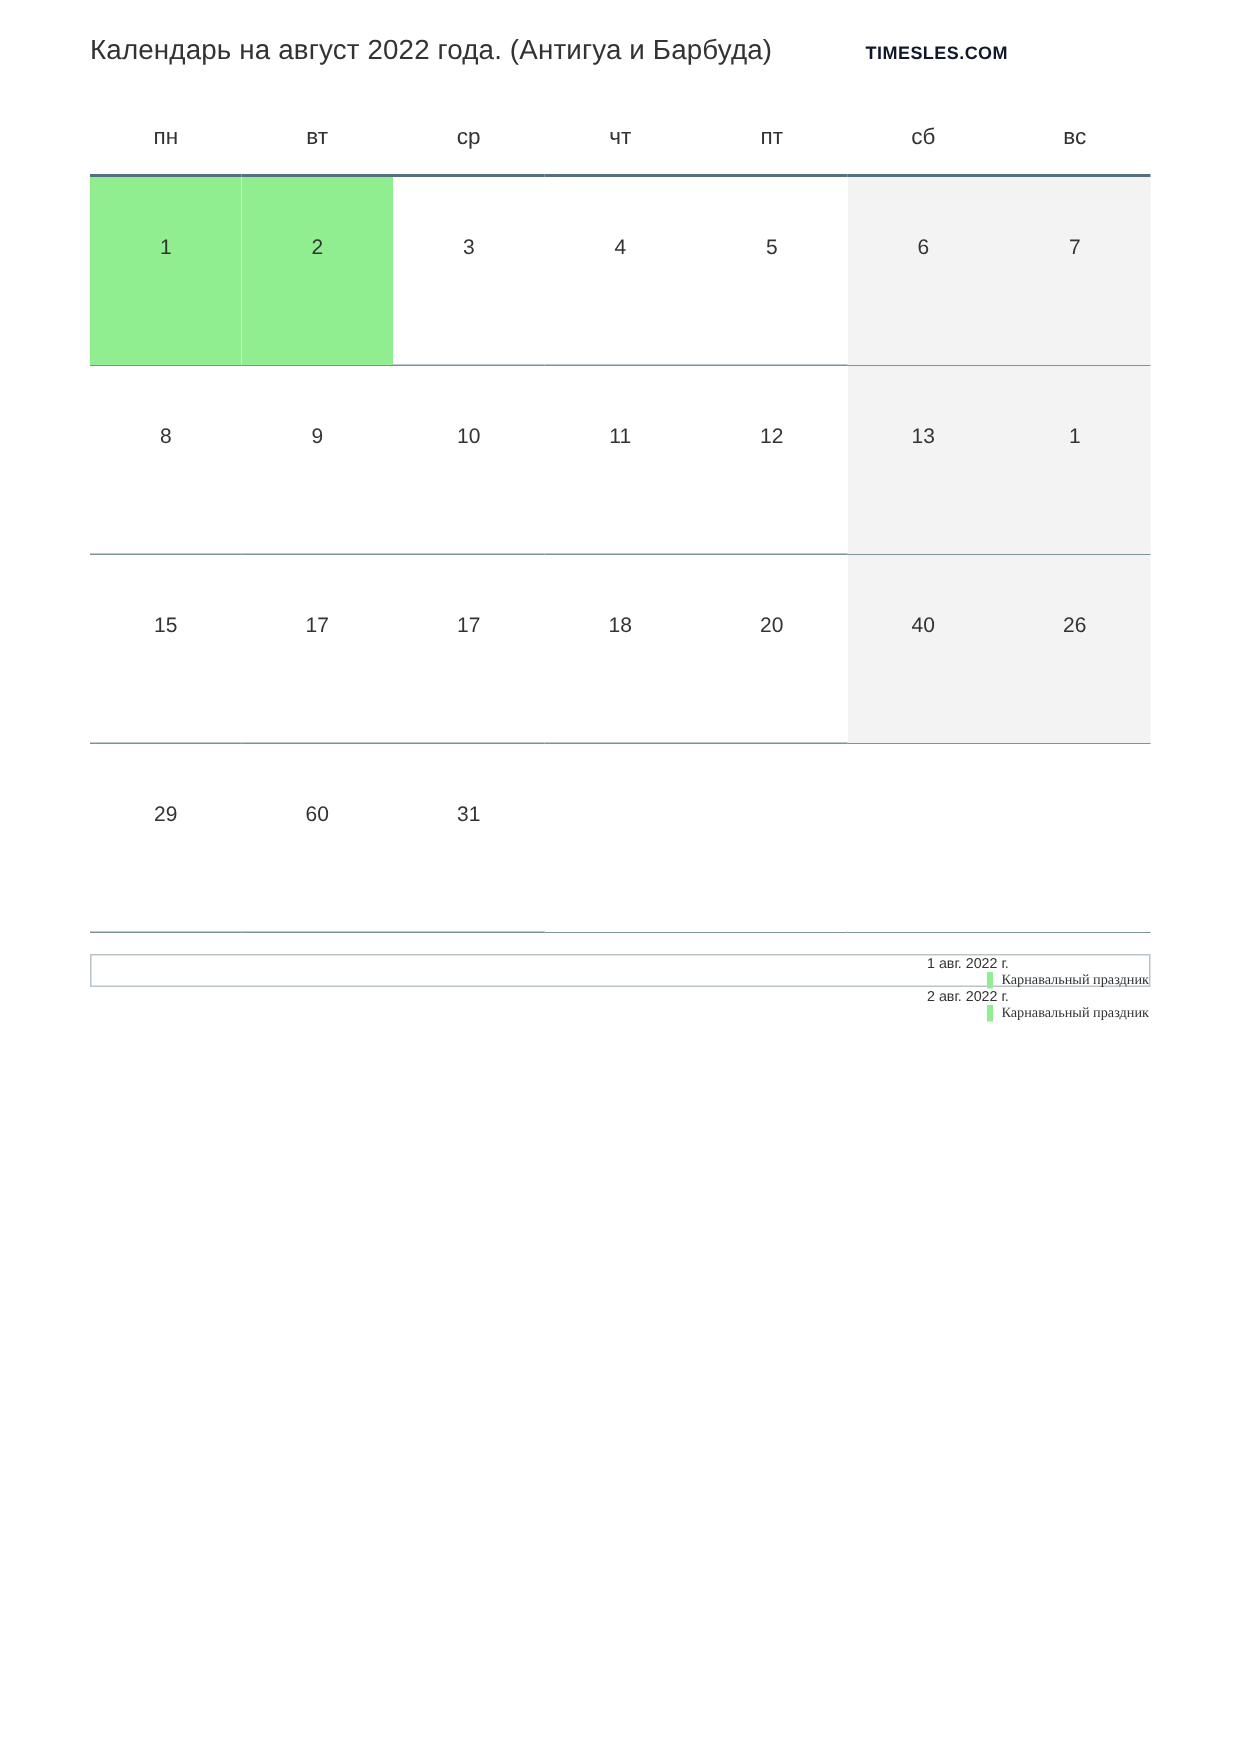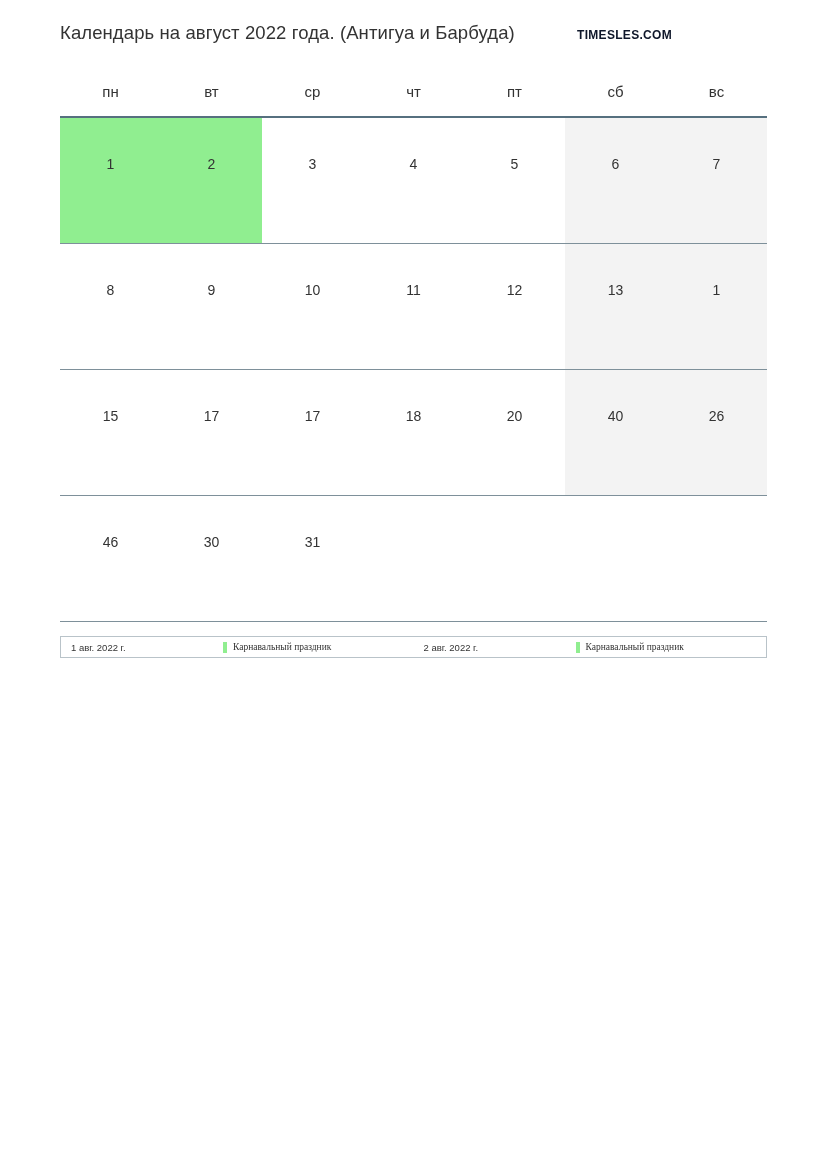--- a/index.html
+++ b/index.html
@@ -92,22 +92,23 @@
     height: 0;
   }
 
   
   .legend {
     margin: 14px 88px 0 60px;
     width: 707px;
     box-sizing: border-box;
     border: 1px solid #b9c3c9;
     display: flex;
-    align-items: center;
+    align-items: flex-end;
     height: 22px;
+    flex-direction: column;
   }
   .legend-cell {
     display: flex;
     align-items: center;
     font-size: 9.5px;
     color: #333333;
   }
   .legend-date {
     width: 148px;
     padding-left: 10px;
@@ -218,24 +219,24 @@
               <span class="daynum">40</span>
             </td>
           <td class="weekend">
               <span class="daynum">26</span>
             </td>
         </tr>
 
 
         <tr>
           <td>
-              <span class="daynum">46</span>
-            </td>
-          <td>
-              <span class="daynum">30</span>
+              <span class="daynum">29</span>
+            </td>
+          <td>
+              <span class="daynum">60</span>
             </td>
           <td>
               <span class="daynum">31</span>
             </td>
           <td class="empty">
               <span class="daynum"></span>
             </td>
           <td class="empty">
               <span class="daynum"></span>
             </td>

